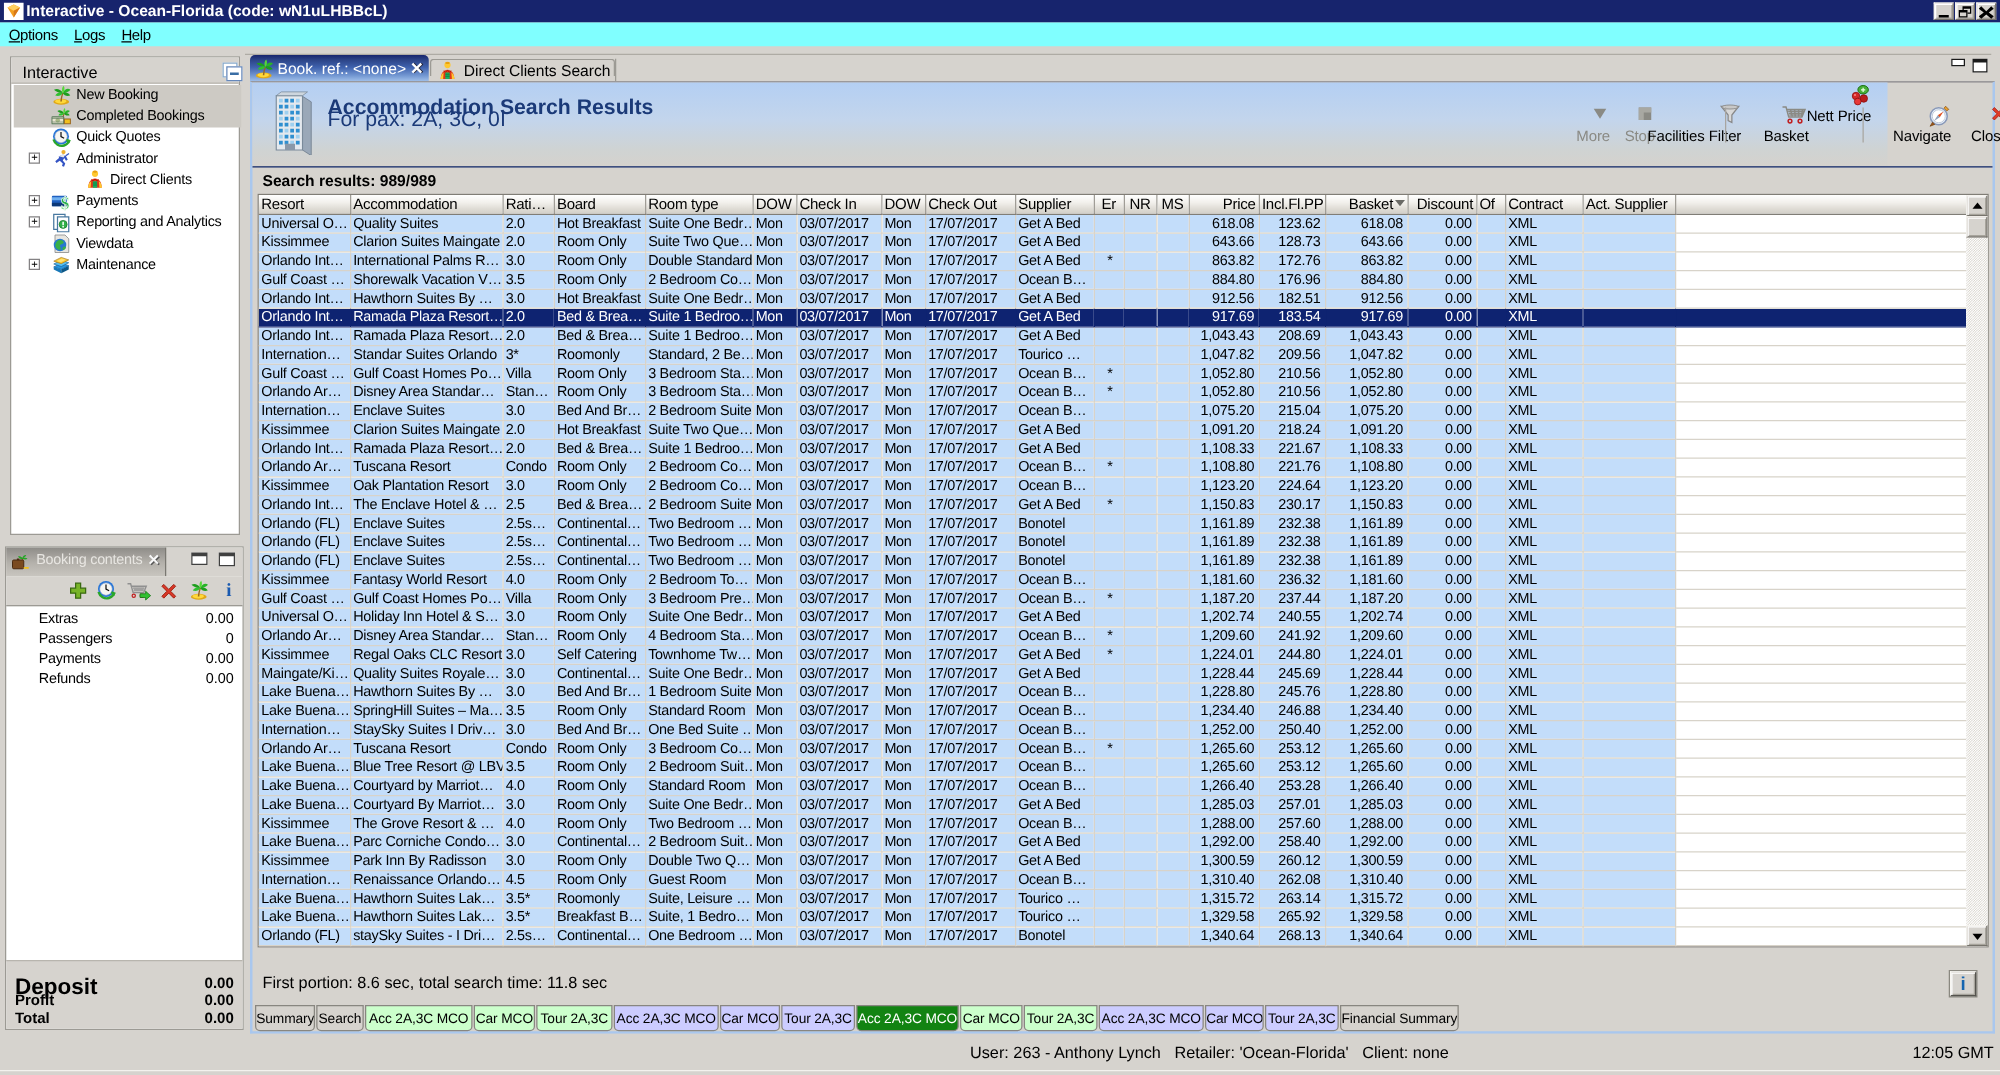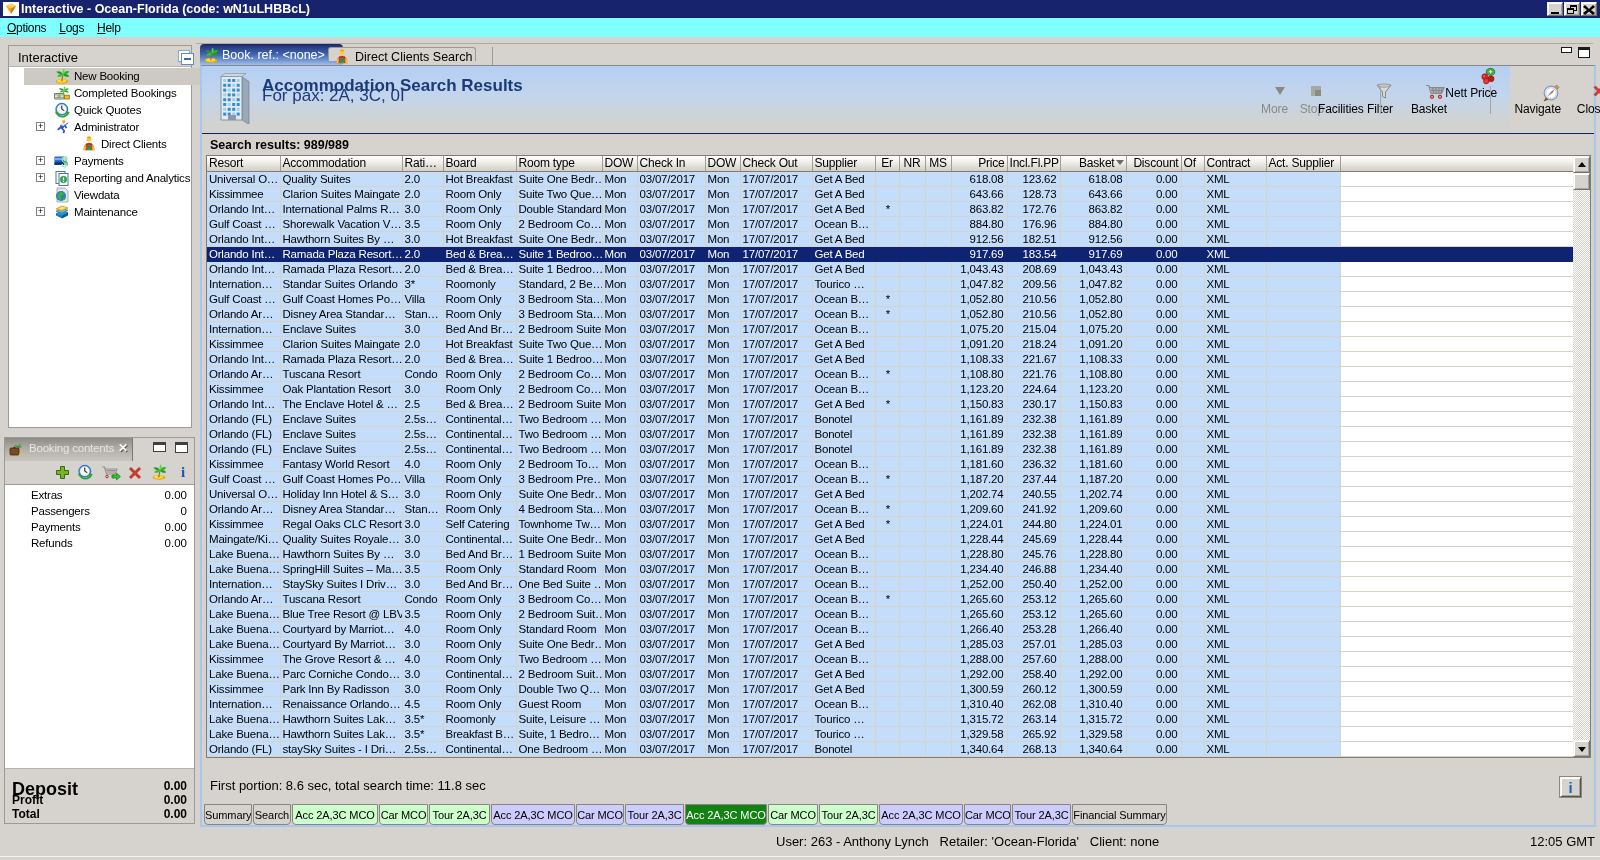--- a/index.html
+++ b/index.html
@@ -4,21 +4,21 @@
 html,body{width:1600px;height:860px;overflow:hidden}
 body{position:relative;font-family:"Liberation Sans",sans-serif;font-size:13px;background:#d6d3ce;color:#000}
 .abs{position:absolute}
 .titlebar{left:0;top:0;width:1600px;height:18px;background:#17246d;color:#fff;font-weight:bold}
 .wbtn{width:16px;height:14px;background:#d6d3ce;border:1px solid;border-color:#f4f2ef #75726b #75726b #f4f2ef;box-shadow:inset 1px 1px 0 #fff, inset -1px -1px 0 #a8a49c;font-weight:bold;color:#000;text-align:center}
 .menubar{left:0;top:18px;width:1600px;height:19px;background:#80ffff}
 .menubar span{display:inline-block;margin-left:13px;font-size:12px;letter-spacing:-0.3px}
 .menubar span:first-child{margin-left:7px}
 u{text-decoration:underline}
 .ptitle{font-weight:normal;font-size:13px}
-.treerow{position:absolute;left:15px;width:182px;height:17px;line-height:17px;white-space:nowrap;font-size:11.5px;letter-spacing:-0.2px}
+.treerow{position:absolute;left:2px;width:182px;height:34px;line-height:17px;white-space:nowrap;font-size:11.5px;letter-spacing:-0.2px}
 .plusbox{position:absolute;left:12px;width:9px;height:9px;background:#fff;border:1px solid #848284;font-size:9px;line-height:7px;text-align:center}
 .ticon{position:absolute;left:30px;top:0px}
 .tlabel{position:absolute;left:50px;top:0}
 .tab-active{background:linear-gradient(#17256e 0%,#2c4487 18%,#3f62ae 45%,#7498d2 75%,#a9c8ef 100%);color:#fff;border-radius:4px 4px 0 0}
 .tab-inactive{background:#d6d3ce;border:1px solid #9c9a94;border-bottom:none;border-radius:3px 3px 0 0}
 .hdrgrad{background:linear-gradient(#b4cff3 0%,#c3d5ec 45%,#cfd3d3 80%,#d5d2cd 100%)}
 .tbtn{position:absolute;top:83px;text-align:right;color:#000;font-size:12px;letter-spacing:-0.1px;white-space:nowrap}
 .tbtn .ic{height:19px}
 .tbtn.dis{color:#8a8a84}
 table{border-collapse:collapse;table-layout:fixed;font-size:11.5px;letter-spacing:-0.2px}
@@ -251,21 +251,21 @@
         <path d="M7.2 13.2 C7.6 10.4 8 8.4 8.8 6 L9.9 6.4 C9 8.6 8.6 10.6 8.5 13.2 Z" fill="#9a6820"></path>
         <path d="M9.2 6.2 C7.2 3.4 4.6 2.6 2.2 3.8 C4 5.8 7 6.6 9.2 6.2" fill="#1e9e1e"></path>
         <path d="M9.2 6.2 C11 3 13.4 2.4 15.4 3.8 C13.8 5.8 11.2 6.6 9.2 6.2" fill="#28b428"></path>
         <path d="M9.2 6.4 C6.6 5.6 4.4 6.4 3.2 8.4 C5.8 9.2 8.2 8.4 9.2 6.4" fill="#30c030"></path>
         <path d="M9.2 6.4 C11.8 5.6 14 6.4 15.2 8.4 C12.6 9.2 10.2 8.4 9.2 6.4" fill="#1e9e1e"></path>
         <path d="M9 6.2 C8.2 3.8 8.6 1.8 10 0.6 C11 2.4 10.6 4.6 9.6 6.2 Z" fill="#55d838"></path>
       </svg></div>
     <span style="position:absolute;left:22px;top:4px;font-size:12.5px">Book. ref.: &lt;none&gt;</span>
     <span style="position:absolute;left:128px;top:3px;font-weight:bold;text-shadow:1px 0 #223">✕</span>
   </div>
-<div class="abs tab-inactive" style="left:328px;top:47px;width:148px;height:14px">
+<div class="abs tab-inactive" style="left:344px;top:47px;width:148px;height:14px">
     <div class="abs" style="left:5px;top:1px"><svg width="16" height="16" viewBox="0 0 16 16">
         <circle cx="8" cy="3" r="2.5" fill="#ffc830"></circle>
         <path d="M6 1.4 a2.5 2.5 0 0 1 4 0 l-1 0.8 h-2 z" fill="#e8a010"></path>
         <path d="M2.6 14.2 C2.6 9.6 4.8 6.8 8 6.8 C11.2 6.8 13.4 9.6 13.4 14.2 Z" fill="#e03818"></path>
         <path d="M5 7.6 l1.5 1.2 l1.5 -1.6 l1.5 1.6 l1.5 -1.2" stroke="#b01808" stroke-width="0.7" fill="none"></path>
         <path d="M6.3 9 h3.4 v5.2 h-3.4 z" fill="#18b060"></path>
         <path d="M6.3 10.4 h3.4 M6.3 12 h3.4" stroke="#0a7a3a" stroke-width="0.6"></path>
         <path d="M2.4 13.8 C2.8 11 3.9 9.4 4.9 9 L4.5 14.2 L2.4 14.2 Z" fill="#ffc830"></path>
         <path d="M13.6 13.8 C13.2 11 12.1 9.4 11.1 9 L11.5 14.2 L13.6 14.2 Z" fill="#ffc830"></path>
       </svg></div>

